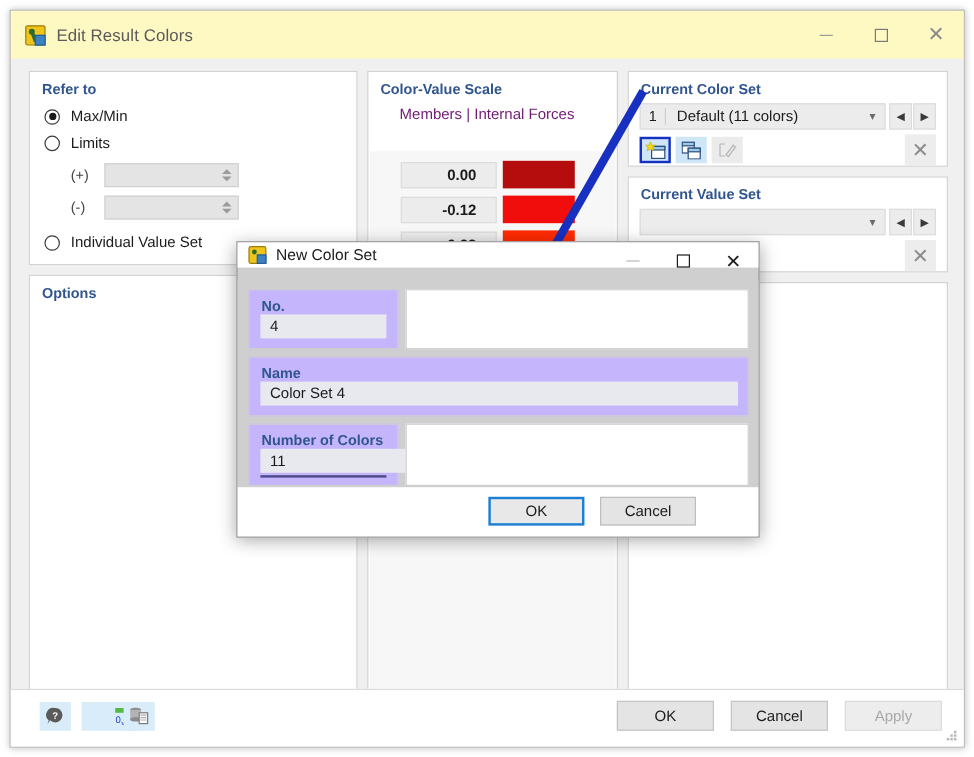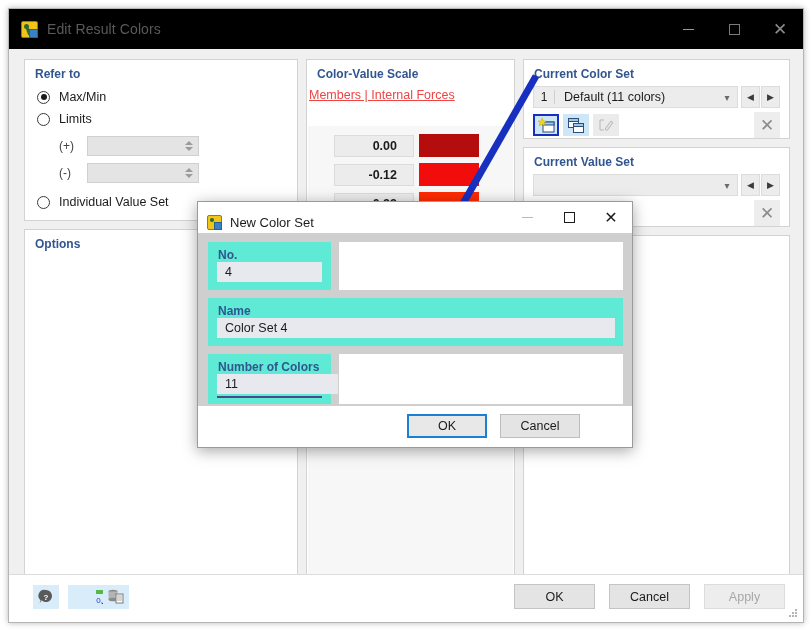--- a/index.html
+++ b/index.html
@@ -14,21 +14,21 @@
   .app{
     position:absolute;left:8px;top:8px;width:796px;height:615px;
     background:#f0f0f0;
     border:1px solid #b5b5b5;
     box-shadow:0 0 6px rgba(0,0,0,.28);
     box-sizing:border-box;
   }
   
   .titlebar{
     position:absolute;left:0;top:0;right:0;height:40px;
-    background:#000000;
+    background:#fef9c3;
     display:flex;align-items:center;
   }
   .title-icon{
     width:18px;height:18px;margin-left:11px;margin-right:9px;
     position:relative;flex:none;
   }
   .title-icon .sq{
     position:absolute;left:1px;top:1px;width:15px;height:15px;
     background:#f0c419;border:1px solid #9a7c0a;border-radius:2px;
   }
@@ -89,21 +89,21 @@
     border-right:4px solid transparent;
   }
   .spin .up{top:4px;border-bottom:4px solid #9b9b9b;}
   .spin .dn{bottom:4px;border-top:4px solid #9b9b9b;}
 
   
   #options-panel{left:15px;top:180px;width:274px;height:386px;}
 
   
   #scale-panel{left:297px;top:10px;width:209px;height:556px;}
-  .scale-sub{position:absolute;left:2px;top:28px;font-size:12.5px;color:#ef4444;line-height:15px;text-decoration:underline;}
+  .scale-sub{position:absolute;left:26px;top:28px;font-size:12.5px;color:#701a75;line-height:15px;}
   .scale-body{position:absolute;left:1px;top:66px;right:1px;bottom:40px;background:#f7f7f7;}
   .sc-row{position:absolute;left:26px;display:flex;align-items:center;font-weight:bold;}
   .sc-val{
     width:80px;height:22px;background:#ececec;border:1px solid #dcdcdc;box-sizing:border-box;
     text-align:right;padding-right:16px;line-height:20px;font-size:12.5px;color:#1b1b1b;
     position:relative;
   }
   .sc-swatch{width:60px;height:23px;margin-left:5px;}
   .scale-footer{position:absolute;left:1px;right:1px;bottom:1px;height:39px;background:#fff;}
   .sc-btn{
@@ -167,31 +167,31 @@
   .grip{position:absolute;right:5px;bottom:4px;width:10px;height:10px;}
   .grip i{position:absolute;width:2px;height:2px;background:#b4b4b4;}
 
   
   .modal{
     position:absolute;left:188px;top:192px;width:436px;height:247px;
     background:#cfcfcf;border:1px solid #9a9a9a;box-sizing:border-box;
     box-shadow:0 3px 14px rgba(0,0,0,.35);
   }
   .m-title{
-    position:absolute;left:0;top:0;right:0;height:40px;background:#fff;display:flex;align-items:center;
+    position:absolute;left:0;top:0;right:0;height:21px;background:#fff;display:flex;align-items:center;
   }
   .m-title .ic{width:15px;height:15px;margin-left:9px;margin-right:8px;position:relative;flex:none;}
   .m-title .ic .sq{position:absolute;left:0;top:0;width:13px;height:13px;background:#f0c419;border:1px solid #9a7c0a;border-radius:2px;}
   .m-title .ic .dot{position:absolute;left:3px;top:3px;width:4px;height:4px;border-radius:50%;background:#2d6a2d;}
   .m-title .ic .blue{position:absolute;right:0;bottom:0;width:6px;height:6px;background:#3b82c4;border:1px solid #2a5f91;}
   .m-title .tx{font-size:13px;color:#1b1b1b;}
   .m-winbtns{position:absolute;right:0;top:0;height:31px;display:flex;}
   .m-winbtn{width:42px;height:31px;display:flex;align-items:center;justify-content:center;}
   .m-body{position:absolute;left:0;top:31px;right:0;bottom:41px;background:#cfcfcf;}
-  .grp{position:absolute;background:#5eead4;border:1px solid #cfcfcf;box-sizing:border-box;}
+  .grp{position:absolute;background:#c4b5fd;border:1px solid #cfcfcf;box-sizing:border-box;}
   .grp-label{position:absolute;left:10px;top:6px;font-size:12px;font-weight:bold;color:#31568f;}
   .grp-input{
     position:absolute;left:9px;bottom:8px;height:20px;background:#e8e8ef;
     box-sizing:border-box;display:flex;align-items:center;padding-left:8px;
     font-size:12.5px;color:#1b1b1b;
   }
   .underline{position:absolute;left:9px;bottom:6px;height:2px;background:#4a4a8a;}
   .m-footer{position:absolute;left:0;right:0;bottom:0;height:41px;background:#fff;}
   .m-btn{
     position:absolute;top:8px;height:24px;width:80px;background:#e4e4e4;border:1px solid #bdbdbd;

